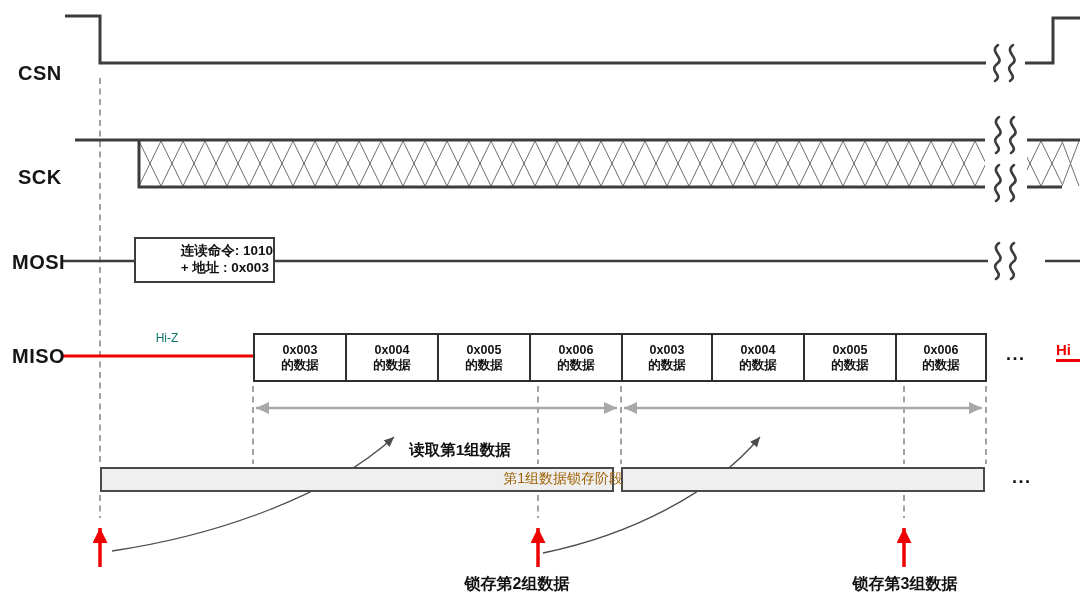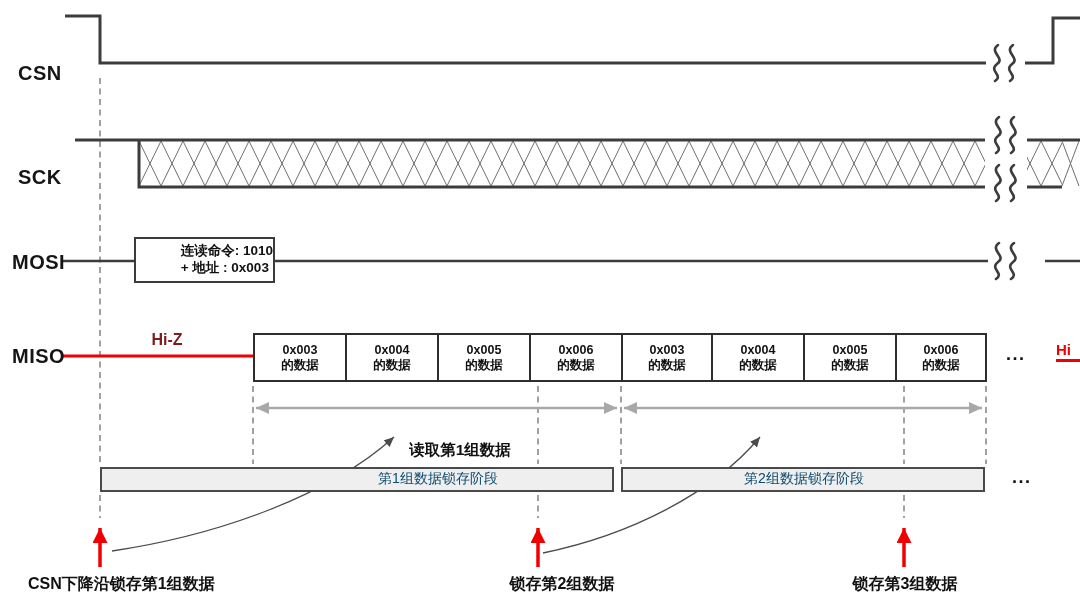--- a/index.html
+++ b/index.html
@@ -14,27 +14,27 @@
     border:2.5px solid #3c3c3c;background:#fff;box-sizing:border-box;
     display:flex;align-items:center;justify-content:flex-end;
   }
   .cmdbox .inner{font-weight:bold;font-size:13.5px;line-height:1.25;text-align:left;white-space:nowrap;}
   .databox{
     position:absolute;top:333px;height:49px;border:2.5px solid #2e2e2e;background:#fff;
     box-sizing:border-box;display:flex;flex-direction:column;align-items:center;justify-content:center;
     font-weight:bold;font-size:12.5px;line-height:1.2;text-align:center;
   }
   .hiz-left{position:absolute;left:137px;top:331px;width:60px;text-align:center;
-    color:#7f1d1d;font-weight:bold;font-size:16px;}
+    color:#0f766e;font-weight:normal;font-size:12px;}
   .hiz-right{position:absolute;left:1056px;top:341px;width:34px;color:#f00000;font-weight:bold;
     font-size:15px;border-bottom:3px solid #f00000;padding-bottom:1px;}
   .ellipsis{position:absolute;font-weight:bold;font-size:18px;letter-spacing:1.5px;color:#111;}
   .read-label{position:absolute;top:416px;font-weight:bold;font-size:15.5px;text-align:center;color:#111;margin-top:24px;}
   .bar-seg{position:absolute;top:467px;height:25px;background:#efefef;border:2px solid #4a4a4a;box-sizing:border-box;}
-  .bar-text{position:absolute;top:470px;font-size:14px;text-align:center;color:#0c4a6e;}
+  .bar-text{position:absolute;top:470px;font-size:14px;text-align:right;color:#a16207;}
   .event-label{position:absolute;top:574px;font-weight:bold;font-size:16px;color:#111;}
   .tc{text-align:center;}
 </style>
 </head>
 <body>
 
 <div class="stage">
 
   <svg width="1080" height="615" viewBox="0 0 1080 615">
     <defs>
@@ -163,20 +163,18 @@
   </div>
 
   <div class="ellipsis" style="left:1006px;top:344px">...</div>
   <div class="hiz-right">Hi</div>
 
   <div class="read-label" style="left:380px;width:160px">读取第1组数据</div>
 
   <div class="bar-seg" style="left:100px;width:514px"></div>
   <div class="bar-seg" style="left:621px;width:364px"></div>
   <div class="bar-text" style="left:253px;width:370px">第1组数据锁存阶段</div>
-  <div class="bar-text" style="left:621px;width:366px">第2组数据锁存阶段</div>
   <div class="ellipsis" style="left:1012px;top:467px">...</div>
 
-  <div class="event-label" style="left:28px">CSN下降沿锁存第1组数据</div>
-  <div class="event-label tc" style="left:487px;width:150px">锁存第2组数据</div>
+  <div class="event-label tc" style="left:442px;width:150px">锁存第2组数据</div>
   <div class="event-label tc" style="left:830px;width:150px">锁存第3组数据</div>
 
 </div>
 
 </body></html>

